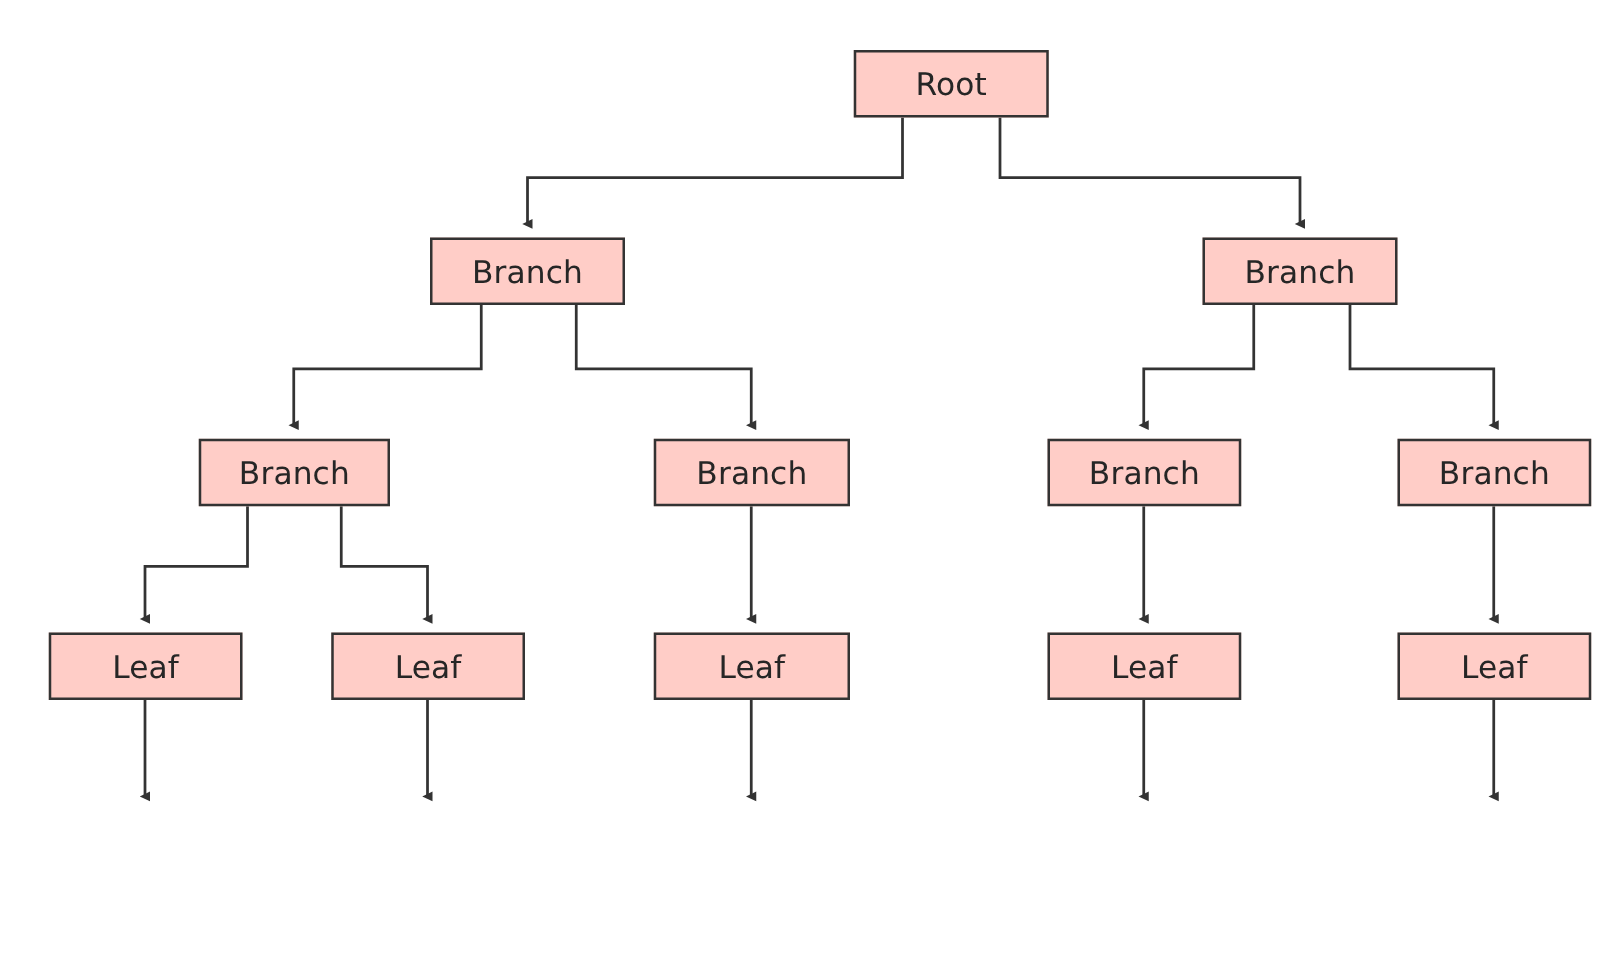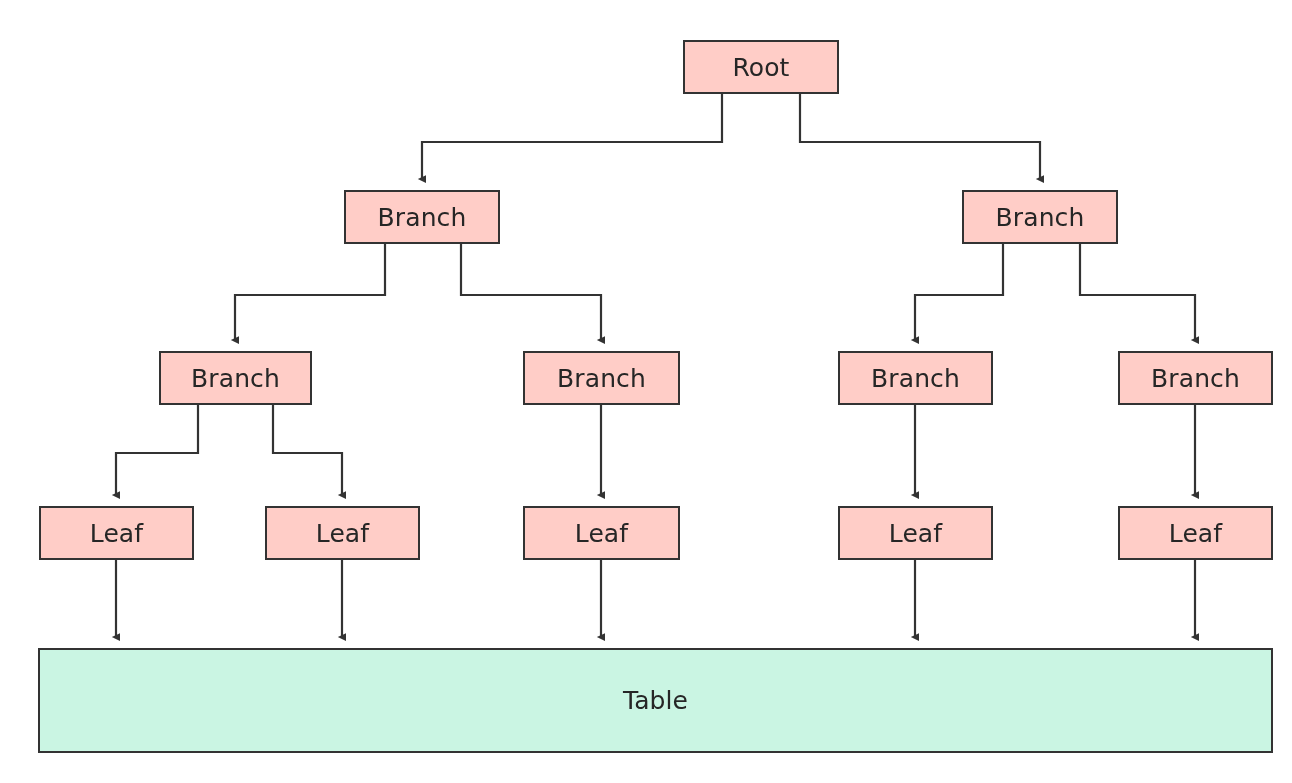--- a/index.html
+++ b/index.html
@@ -115,17 +115,14 @@
   <div class="node node-process" style="left: 523px; top: 506px; width: 157px; height: 54px;">
     <span class="node-label">Leaf</span>
   </div>
   <div class="node node-process" style="left: 838px; top: 506px; width: 155px; height: 54px;">
     <span class="node-label">Leaf</span>
   </div>
   <div class="node node-process" style="left: 1118px; top: 506px; width: 155px; height: 54px;">
     <span class="node-label">Leaf</span>
   </div>
 
-  <div class="node node-store" style="left: 38px; top: 648px; width: 1235px; height: 105px;">
-    <span class="node-label">Table</span>
-  </div>
 
 </div>
 
 </body></html>

